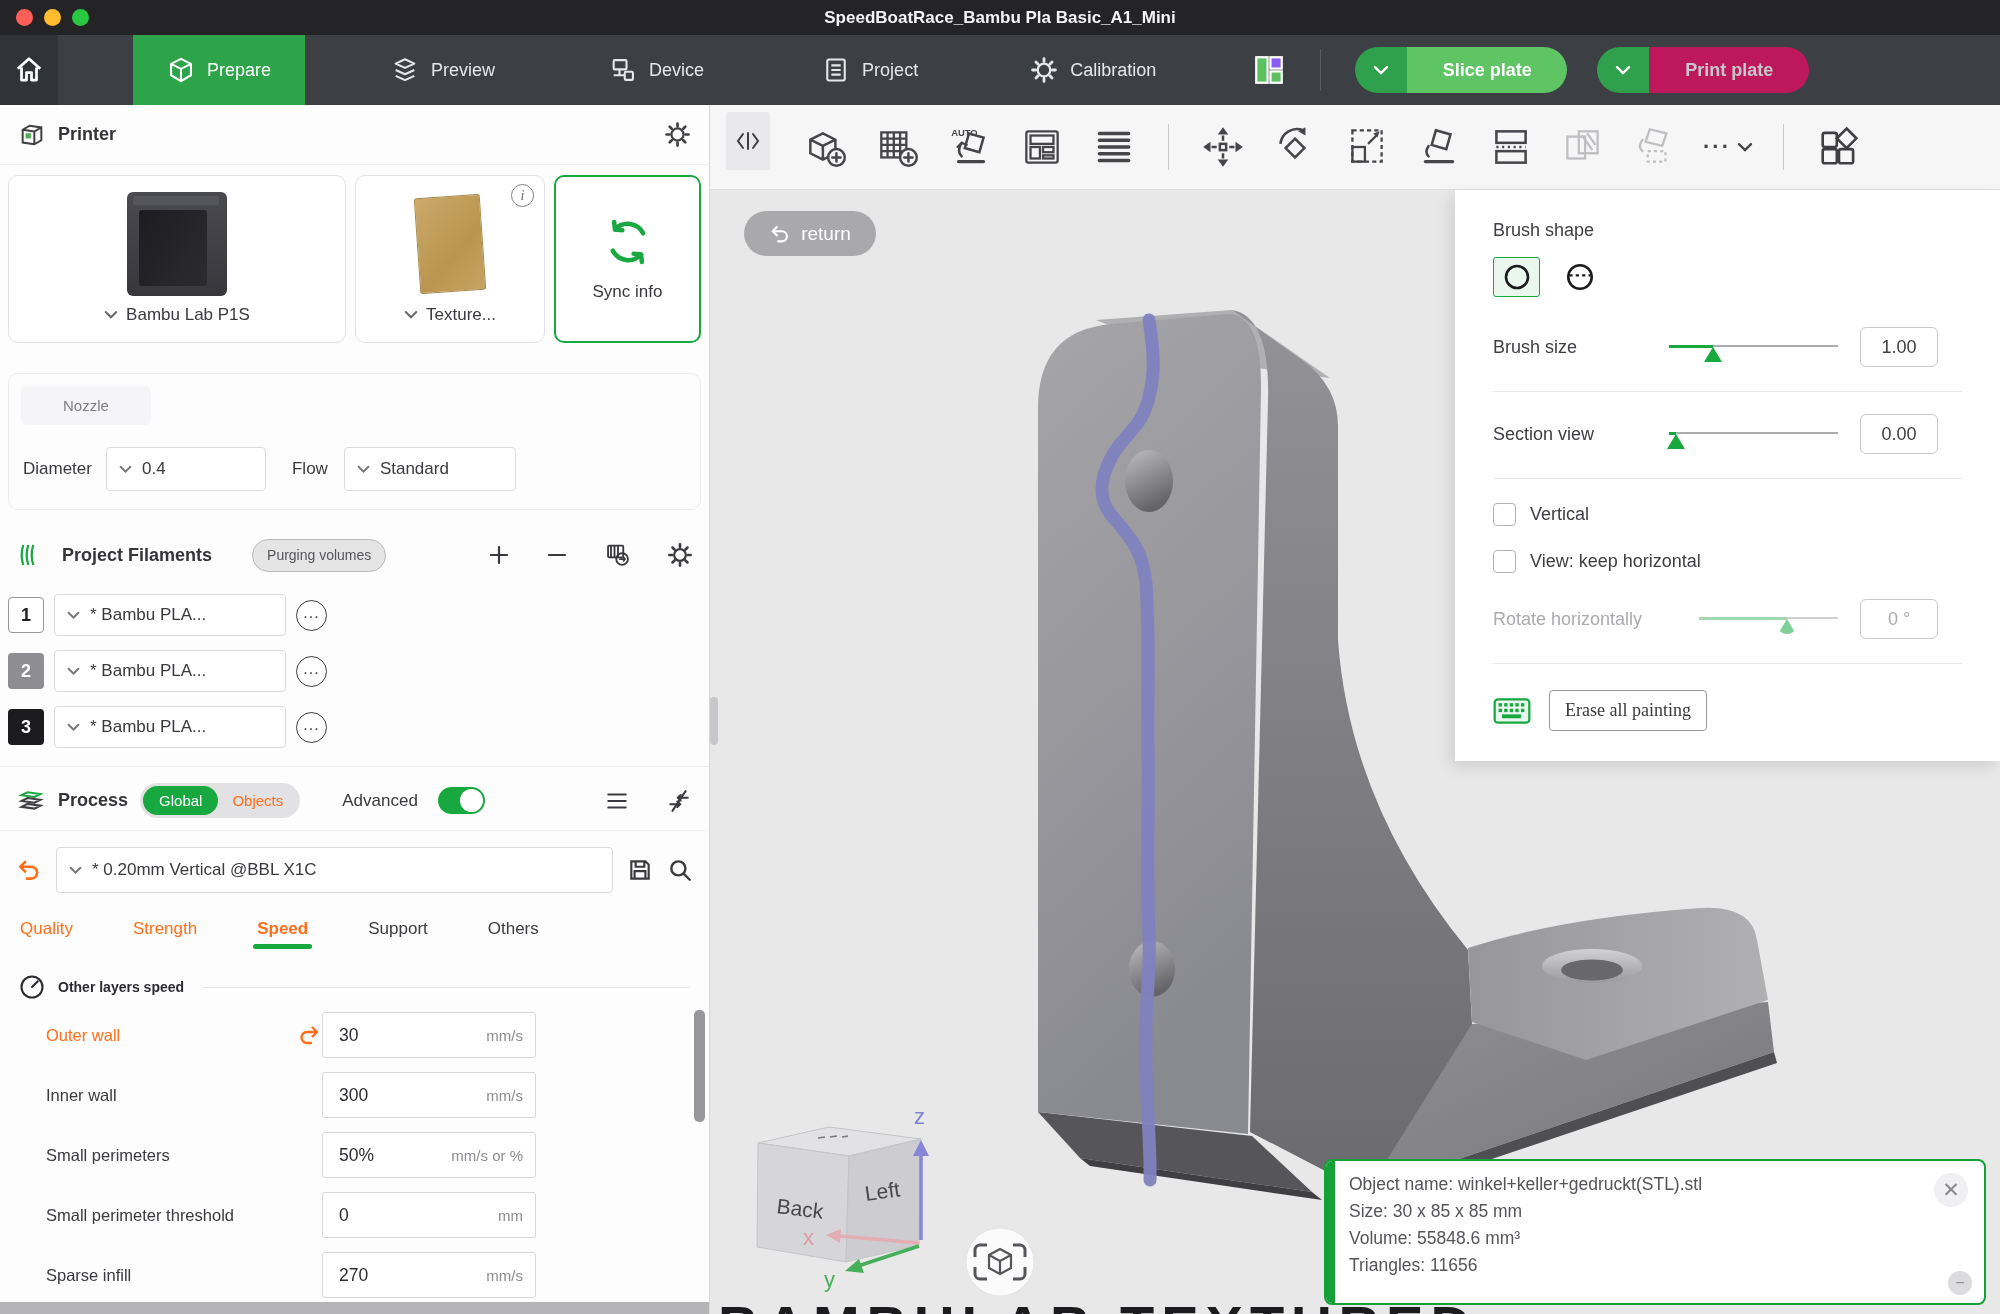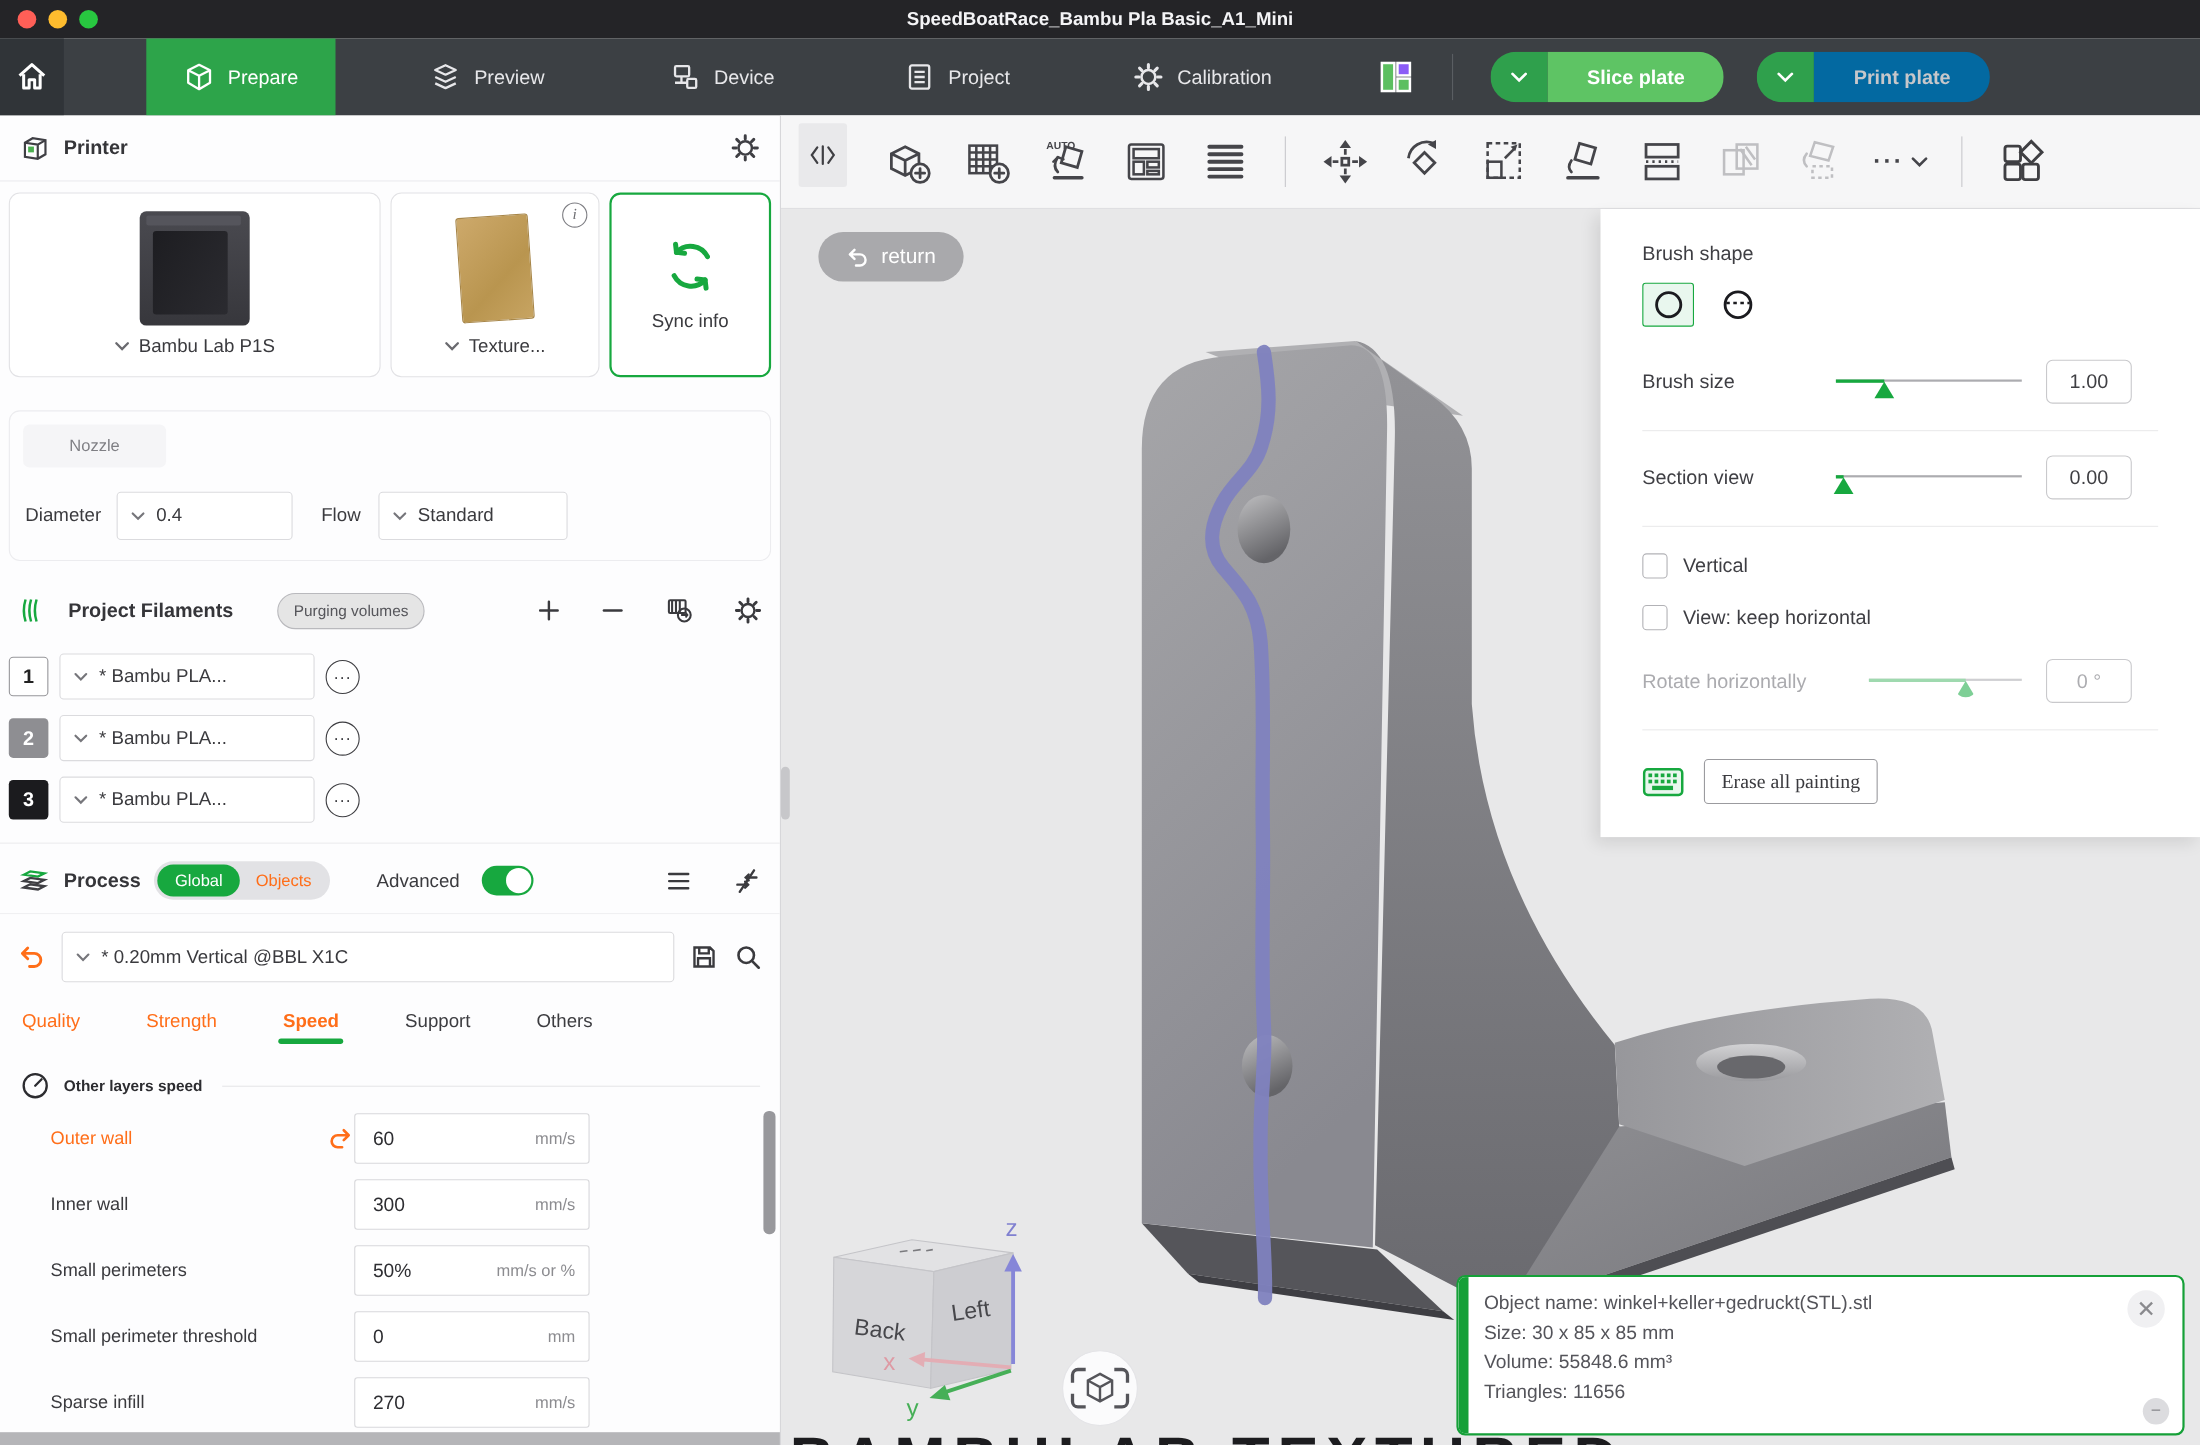--- a/index.html
+++ b/index.html
@@ -21,21 +21,21 @@
   .tab-prepare{background:#2DA44A;color:#fff;margin-left:75px;padding:0 34px;}
   .tab-preview{margin-left:60px}.tab-device{margin-left:62px}.tab-project{margin-left:66px}.tab-calib{margin-left:60px}
   .plate-ind{margin-left:70px;display:flex;align-items:center;}
   .tb-vdiv{width:1px;background:#5A5E62;height:42px;margin:14px 0 0 34px;}
   .split-btn{display:flex;height:46px;margin-top:12px;border-radius:23px;overflow:hidden;}
   .split-slice{margin-left:34px;}
   .split-print{margin-left:30px;}
   .split-chev{width:52px;display:flex;align-items:center;justify-content:center;background:#2FA04C;}
   .split-main{display:flex;align-items:center;justify-content:center;font-size:18px;font-weight:600;padding:0 30px;min-width:160px;}
   .slice-main{background:#5EC464;color:#fff;}
-  .print-main{background:#0369a1;color:#C7C7CA;}
+  .print-main{background:#be185d;color:#C7C7CA;}
 
   
   .sidebar{position:absolute;left:0;top:105px;width:710px;height:1209px;background:#FDFDFE;border-right:1px solid #D7D7DA;overflow:hidden;}
   .sec-head{display:flex;align-items:center;gap:12px;padding:0 18px;height:60px;border-bottom:1px solid #EBEBEE;}
   .sec-title{font-size:18px;font-weight:600;color:#353539;}
   .spacer{flex:1;}
   .icon-btn{display:flex;align-items:center;justify-content:center;border:none;background:transparent;padding:0;cursor:pointer;}
 
   .cards{display:flex;gap:9px;padding:10px 8px 0 8px;}
   .card{border:1px solid #E2E2E5;border-radius:10px;background:#fff;height:168px;display:flex;flex-direction:column;align-items:center;justify-content:flex-end;padding:10px 6px;position:relative;}
@@ -485,21 +485,21 @@
       </div>
 
       <div class="set-row">
         <span class="set-label orange">Outer wall</span>
         <span class="row-undo">
             <svg width="24" height="24" viewBox="0 0 24 24" color="#FF6E19" style="transform:scaleX(-1)">
               <use href="#i-undo"></use>
             </svg>
           </span>
         <div class="val-box with-undo">
-          <span class="vb-val">60</span>
+          <span class="vb-val">30</span>
           <span class="vb-unit">mm/s</span>
         </div>
       </div>
       <div class="set-row">
         <span class="set-label">Inner wall</span>
         <div class="val-box">
           <span class="vb-val">300</span>
           <span class="vb-unit">mm/s</span>
         </div>
       </div>

